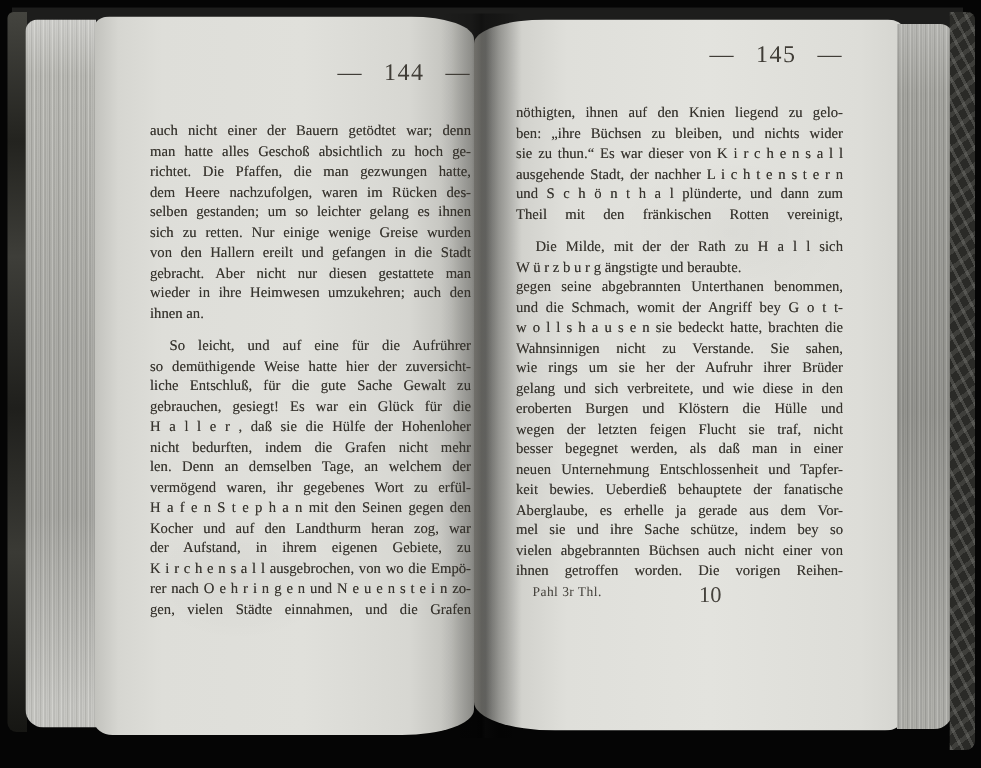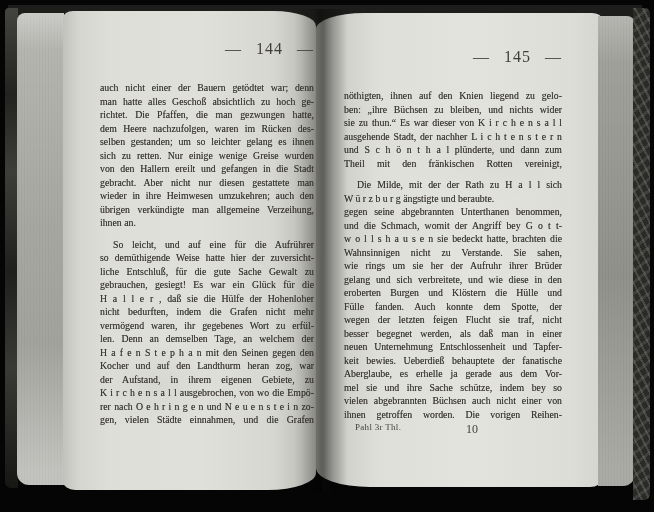--- a/index.html
+++ b/index.html
@@ -54,36 +54,36 @@
     position:absolute; left:633px; top:8px; width:17px; height:492px;
     background:
       repeating-linear-gradient(63deg, rgba(150,150,145,.28) 0 2px, rgba(0,0,0,0) 2px 7px),
       repeating-linear-gradient(-38deg, rgba(110,110,105,.30) 0 3px, rgba(0,0,0,0) 3px 9px),
       #2a2a27;
     border-radius:0 5px 6px 0;
   }
   
   .text-block { position:absolute; z-index:6; color:var(--ink, #37342e); }
   .text-left  { left:100px; top:40px; width:214px; }
-  .text-right { left:344px; top:48px; width:218px; }
+  .text-right { left:344px; top:28px; width:218px; }
   .pg-header {
     text-align:right; font-size:16px; word-spacing:9px; letter-spacing:1px;
     margin-bottom:23px; color:#403d37;
   }
   .line {
     font-size:9.8px; line-height:13.5px; height:13.5px; overflow:hidden;
     text-align:justify; text-align-last:justify;
     text-shadow:0 0 .4px rgba(40,36,30,.55);
   }
   .line.end { text-align-last:left; }
   .line.indent { text-indent:13px; }
   .line.gap { margin-top:8px; }
   .pg-footer { display:flex; align-items:baseline; margin-top:1px; font-size:9px; color:#45423c; }
   .sig-label { letter-spacing:.3px;margin-left:11px; }
-  .sheet-no { position:absolute; left:122px; font-size:12px; }
+  .sheet-no { position:absolute; left:122px; font-size:15px; }
   .pg-footer { position:relative; height:13px; }
 </style>
 </head>
 <body>
 
 <div class="top-band"></div>
 <div class="cover-left"></div>
 <div class="edge-left"></div>
 <div class="page-left"></div>
 <div class="page-right"></div>
@@ -106,40 +106,39 @@
       <div class="line">selben gestanden; um so leichter gelang es ihnen</div>
 
       <div class="line">sich zu retten. Nur einige wenige Greise wurden</div>
 
       <div class="line">von den Hallern ereilt und gefangen in die Stadt</div>
 
       <div class="line">gebracht. Aber nicht nur diesen gestattete man</div>
 
       <div class="line">wieder in ihre Heimwesen umzukehren; auch den</div>
 
-      <div class="line">übrigen verkündigte man allgemeine Verzeihung,</div>
 
 
       <div class="line end">ihnen an.</div>
 
       <div class="line gap indent">So leicht, und auf eine für die Aufrührer</div>
 
       <div class="line">so demüthigende Weise hatte hier der zuversicht-</div>
 
       <div class="line">liche Entschluß, für die gute Sache Gewalt zu</div>
 
       <div class="line">gebrauchen, gesiegt! Es war ein Glück für die</div>
 
       <div class="line">H a l l e r , daß sie die Hülfe der Hohenloher</div>
 
       <div class="line">nicht bedurften, indem die Grafen nicht mehr</div>
 
+      <div class="line">len. Denn an demselben Tage, an welchem der</div>
+
       <div class="line">vermögend waren, ihr gegebenes Wort zu erfül-</div>
-
-      <div class="line">len. Denn an demselben Tage, an welchem der</div>
 
       <div class="line">H a f e n  S t e p h a n  mit den Seinen gegen den</div>
 
       <div class="line">Kocher und auf den Landthurm heran zog, war</div>
 
       <div class="line">der Aufstand, in ihrem eigenen Gebiete, zu</div>
 
       <div class="line">K i r c h e n s a l l  ausgebrochen, von wo die Empö-</div>
 
       <div class="line">rer nach O e h r i n g e n  und N e u e n s t e i n  zo-</div>
@@ -175,21 +174,20 @@
       <div class="line">w o l l s h a u s e n  sie bedeckt hatte, brachten die</div>
 
       <div class="line">Wahnsinnigen nicht zu Verstande. Sie sahen,</div>
 
       <div class="line">wie rings um sie her der Aufruhr ihrer Brüder</div>
 
       <div class="line">gelang und sich verbreitete, und wie diese in den</div>
 
       <div class="line">eroberten Burgen und Klöstern die Hülle und</div>
 
-      <div class="line">Fülle fanden. Auch konnte dem Spotte, der</div>
 
       <div class="line">wegen der letzten feigen Flucht sie traf, nicht</div>
 
       <div class="line">besser begegnet werden, als daß man in einer</div>
 
       <div class="line">neuen Unternehmung Entschlossenheit und Tapfer-</div>
 
       <div class="line">keit bewies. Ueberdieß behauptete der fanatische</div>
 
       <div class="line">Aberglaube, es erhelle ja gerade aus dem Vor-</div>

